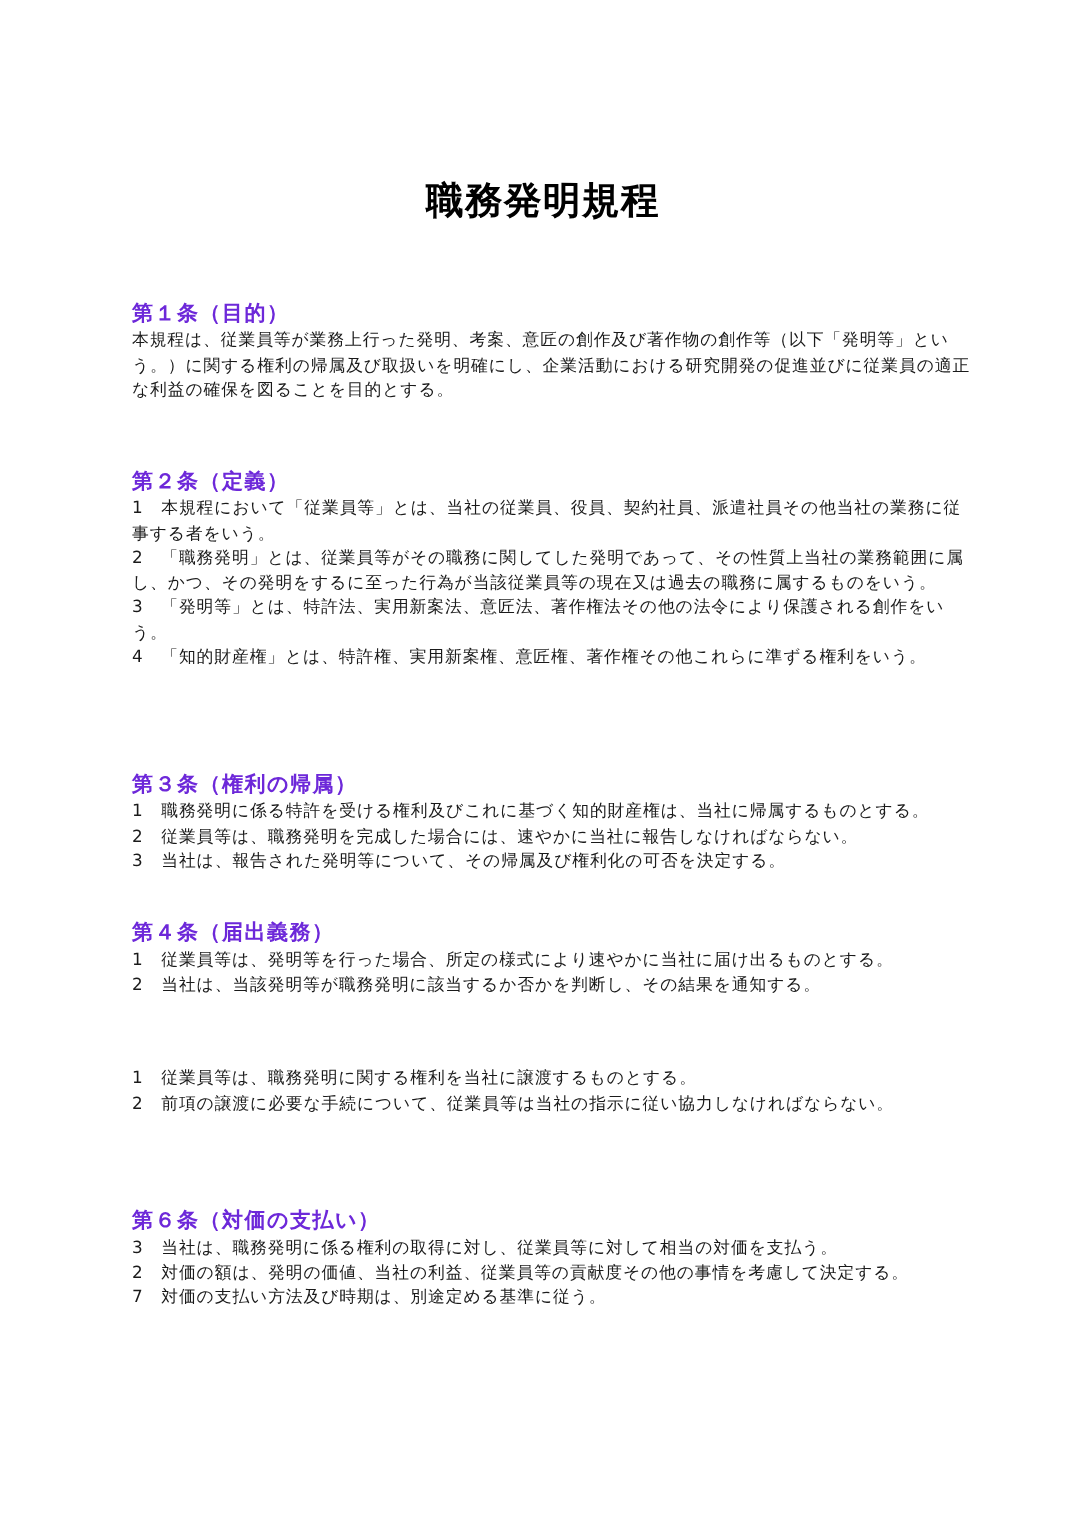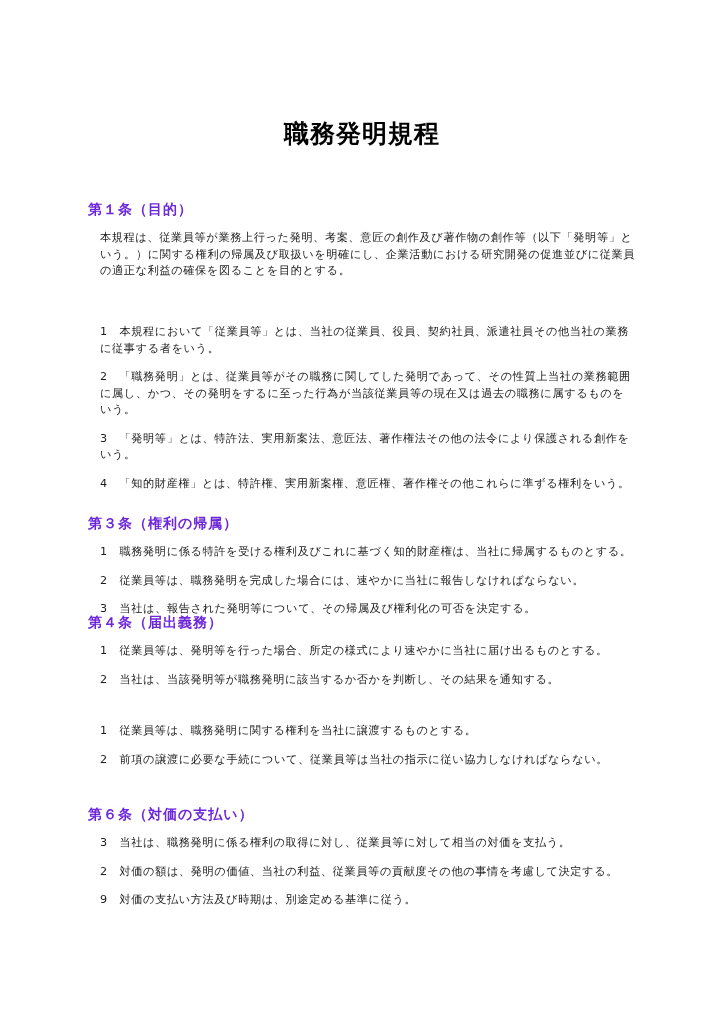--- a/index.html
+++ b/index.html
@@ -12,36 +12,37 @@
   .title {
     position: absolute; left: 0; top: 117px; width: 724px; text-align: center;
     font-size: 25px; font-weight: bold; letter-spacing: 1px; color: #000;
   }
   .article { position: absolute; left: 88px; width: 560px; }
   .heading {
     font-size: 14px; font-weight: bold; line-height: 18px; margin: 0 0 1px 0;
     letter-spacing: 1px; color: #6d28d9;
   }
   .para {
-    font-size: 11.2px; line-height: 16.5px; margin: 12px; letter-spacing: 0.6px;
+    font-size: 11.2px; line-height: 16.5px; margin: 0; letter-spacing: 0.6px;
     white-space: pre-wrap; color: #1a1a1a;
   }
 </style>
 </head>
 <body>
 
 <div class="page">
   <div class="title">職務発明規程</div>
 
   <div class="article" style="top:200px;">
     <div class="heading">第１条（目的）</div>
     <p class="para">本規程は、従業員等が業務上行った発明、考案、意匠の創作及び著作物の創作等（以下「発明等」という。）に関する権利の帰属及び取扱いを明確にし、企業活動における研究開発の促進並びに従業員の適正な利益の確保を図ることを目的とする。</p>
   </div>
 
   <div class="article" style="top:312px;">
+    <div class="heading">第２条（定義）</div>
     <p class="para">1　本規程において「従業員等」とは、当社の従業員、役員、契約社員、派遣社員その他当社の業務に従事する者をいう。</p>
     <p class="para">2　「職務発明」とは、従業員等がその職務に関してした発明であって、その性質上当社の業務範囲に属し、かつ、その発明をするに至った行為が当該従業員等の現在又は過去の職務に属するものをいう。</p>
     <p class="para">3　「発明等」とは、特許法、実用新案法、意匠法、著作権法その他の法令により保護される創作をいう。</p>
     <p class="para">4　「知的財産権」とは、特許権、実用新案権、意匠権、著作権その他これらに準ずる権利をいう。</p>
   </div>
 
   <div class="article" style="top:514px;">
     <div class="heading">第３条（権利の帰属）</div>
     <p class="para">1　職務発明に係る特許を受ける権利及びこれに基づく知的財産権は、当社に帰属するものとする。</p>
     <p class="para">2　従業員等は、職務発明を完成した場合には、速やかに当社に報告しなければならない。</p>
@@ -56,15 +57,15 @@
 
   <div class="article" style="top:711px;">
     <p class="para">1　従業員等は、職務発明に関する権利を当社に譲渡するものとする。</p>
     <p class="para">2　前項の譲渡に必要な手続について、従業員等は当社の指示に従い協力しなければならない。</p>
   </div>
 
   <div class="article" style="top:805px;">
     <div class="heading">第６条（対価の支払い）</div>
     <p class="para">3　当社は、職務発明に係る権利の取得に対し、従業員等に対して相当の対価を支払う。</p>
     <p class="para">2　対価の額は、発明の価値、当社の利益、従業員等の貢献度その他の事情を考慮して決定する。</p>
-    <p class="para">9　対価の支払い方法及び時期は、別途定める基準に従う。</p>
+    <p class="para">7　対価の支払い方法及び時期は、別途定める基準に従う。</p>
   </div>
 </div>
 
 </body></html>

